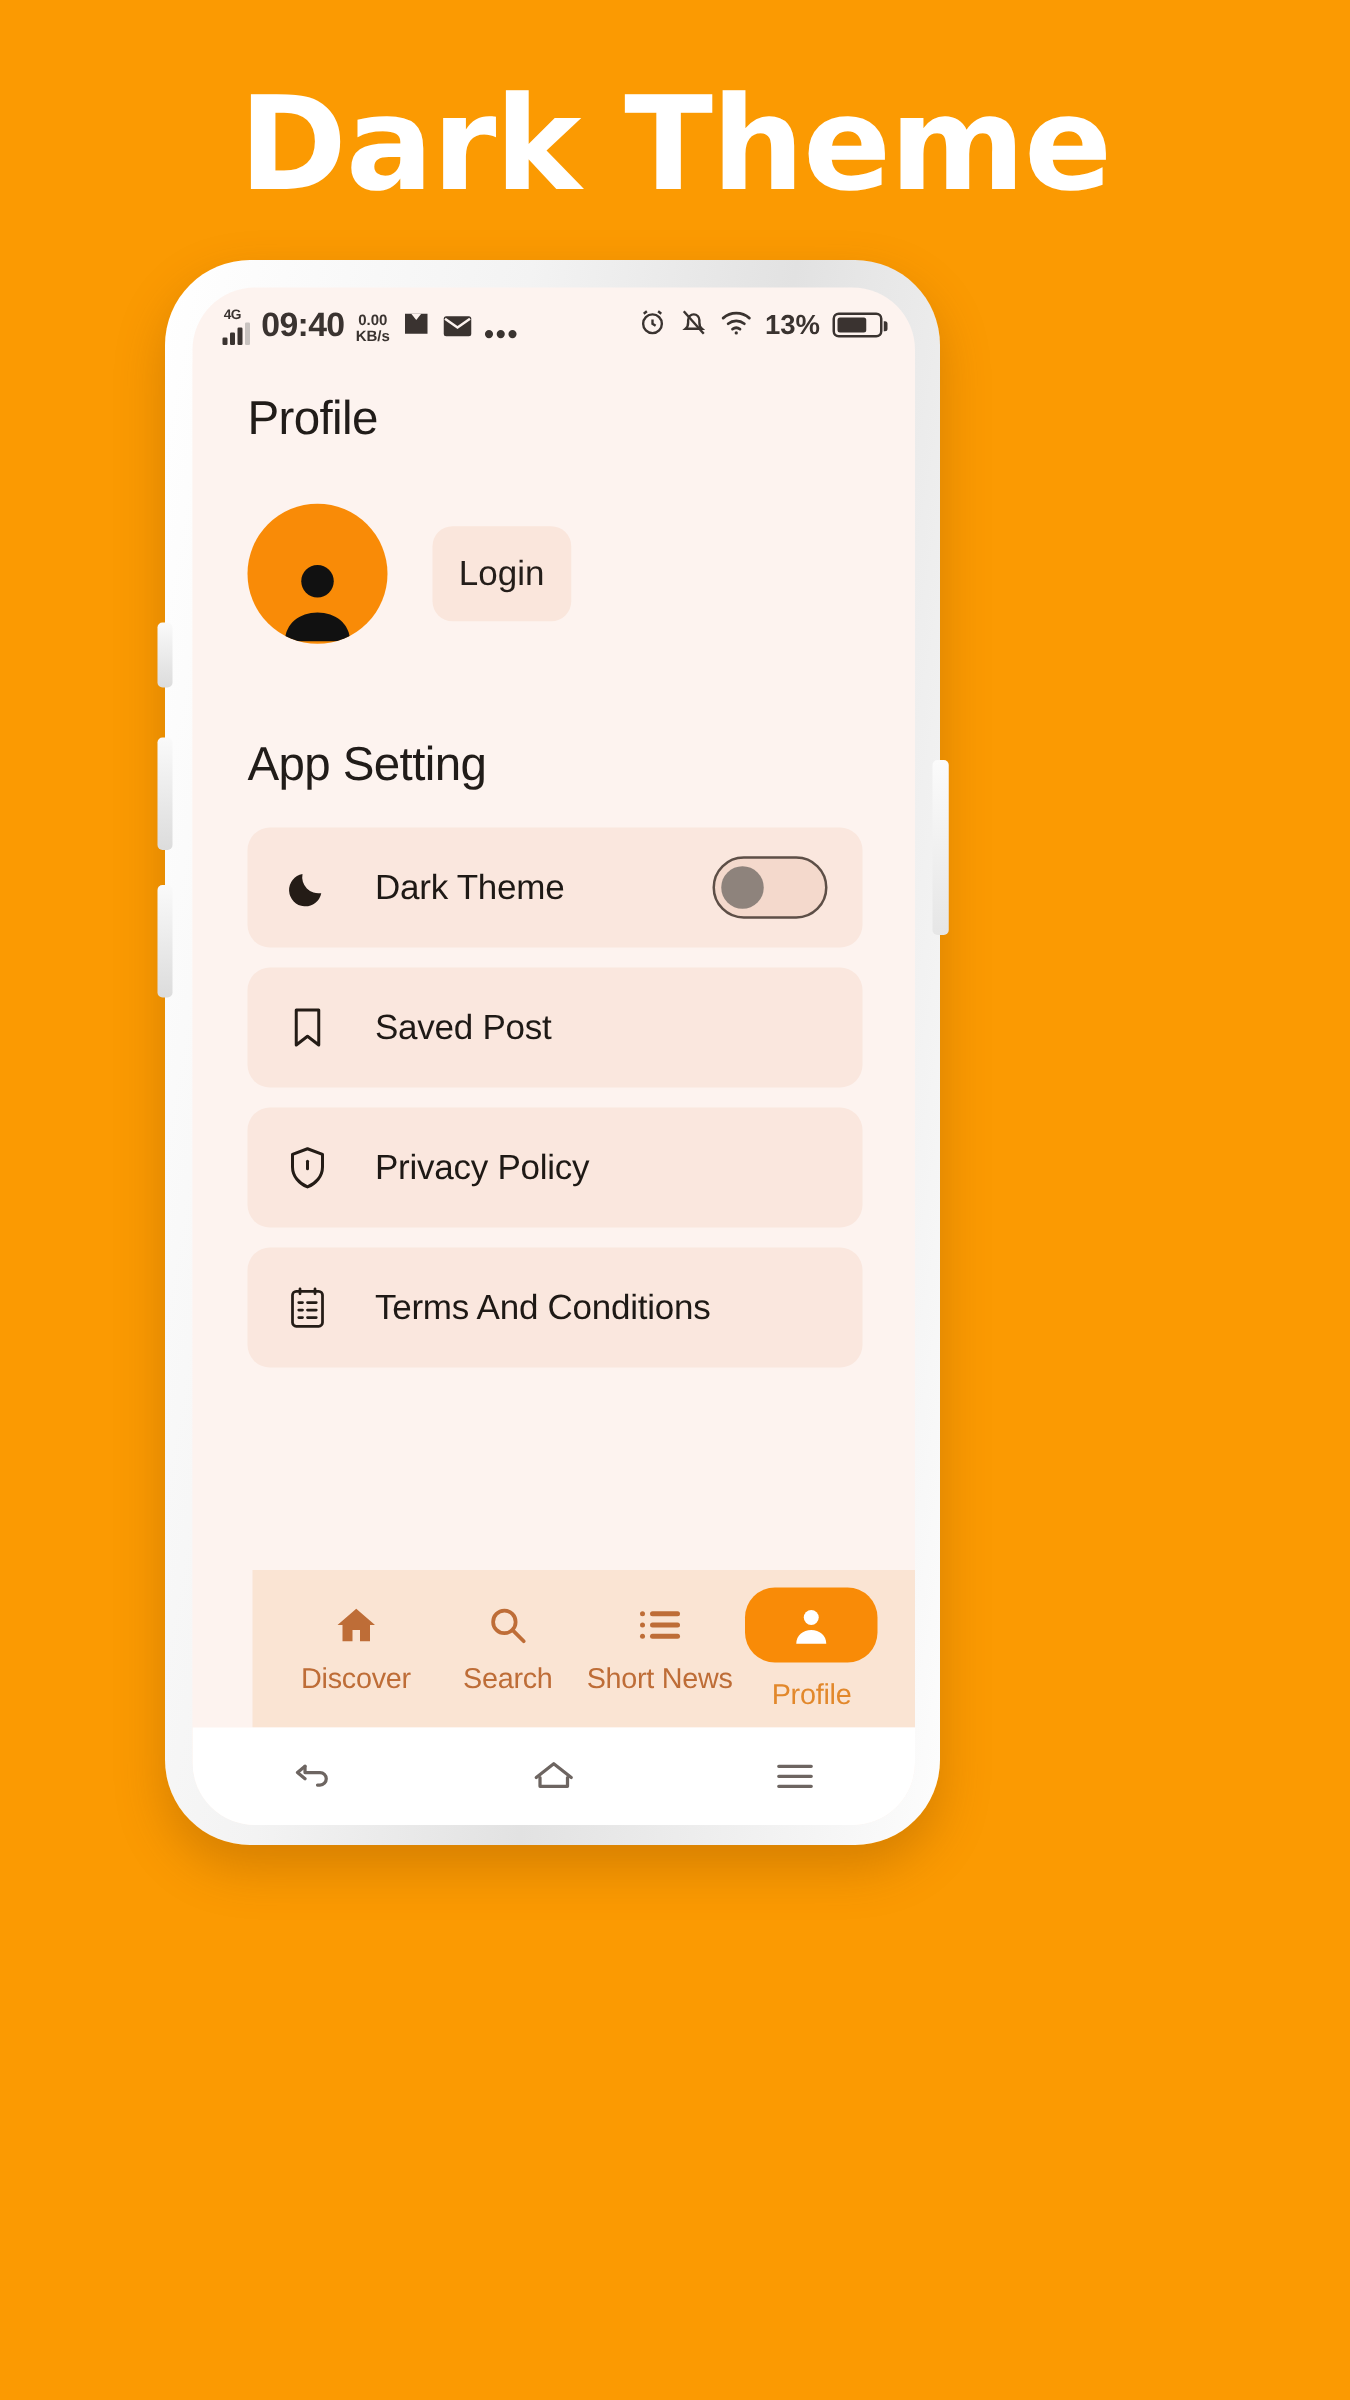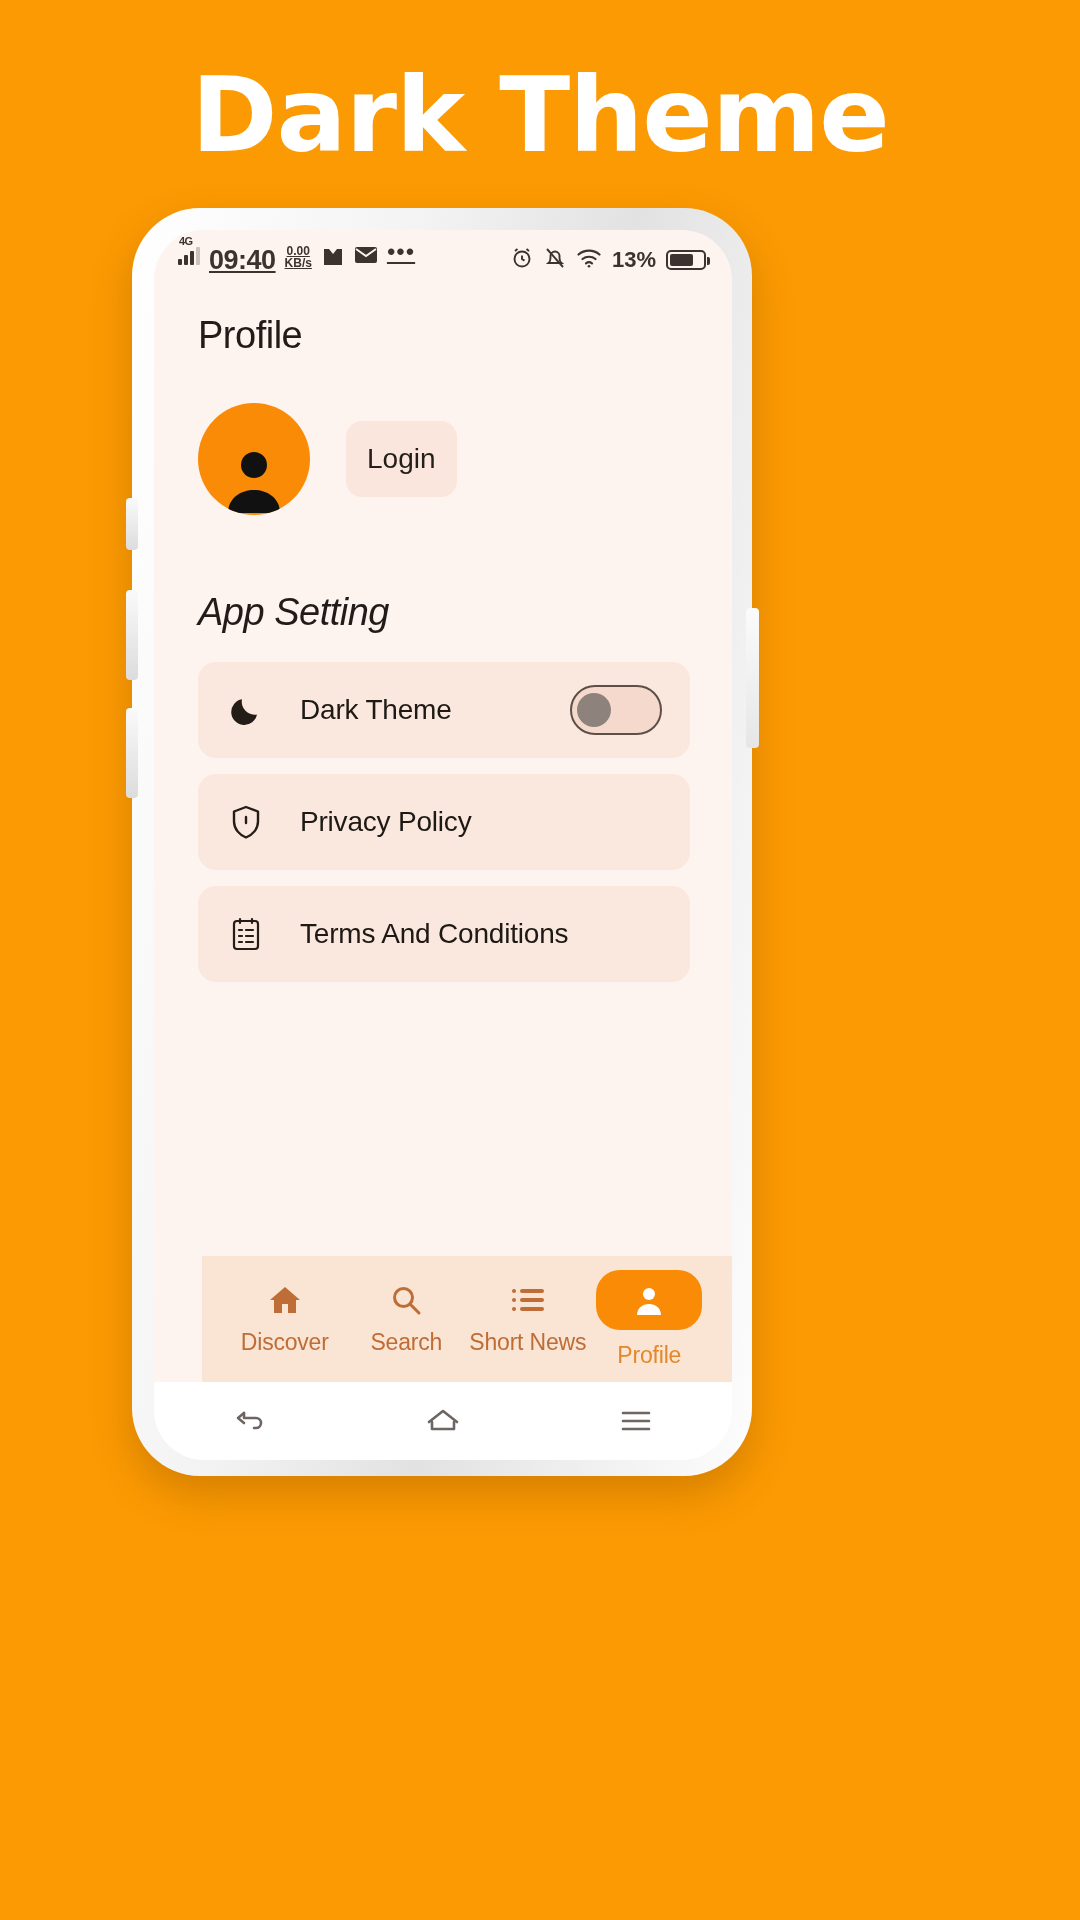--- a/index.html
+++ b/index.html
@@ -55,21 +55,21 @@
     background:linear-gradient(180deg,#fbfbfb,#e6e6e6); }
 
   
   .statusbar{
     height:60px;
     display:flex; align-items:center;
     padding:0 26px 0 24px;
     flex:0 0 auto;
     color:#3a3330;
   }
-  .sb-left{ display:flex; align-items:flex-start; gap:9px;text-decoration:underline; }
+  .sb-left{ display:flex; align-items:flex-end; gap:9px; }
   .sb-right{ margin-left:auto; display:flex; align-items:center; gap:10px; }
   .signal{ display:flex; align-items:flex-end; gap:2px; height:20px; position:relative;}
   .signal i{ display:block; width:4px; background:#3a3330; border-radius:1px;}
   .signal i:nth-child(1){height:6px}
   .signal i:nth-child(2){height:10px}
   .signal i:nth-child(3){height:14px}
   .signal i:nth-child(4){height:18px;background:#c9c3c0}
   .sig-g{ position:absolute; top:-10px; left:1px; font-size:11px; font-weight:bold; letter-spacing:-.5px;}
   .clock{ font-size:27px; font-weight:bold; letter-spacing:-.5px; }
   .netspeed{ font-size:12px; font-weight:bold; line-height:1.08; text-align:center;}
@@ -104,21 +104,21 @@
   }
   .login-btn{
     background:#FAE6DC;
     border:none; border-radius:16px;
     padding:22px 21px;
     font-size:28px; color:#241e1a;
     font-family:"Liberation Sans", sans-serif;
     cursor:pointer;
   }
   .section-title{
-    font-size:38px; color:#211c19; padding:76px 0 0 44px; letter-spacing:-.5px;font-style:italic;
+    font-size:38px; color:#211c19; padding:76px 0 0 44px; letter-spacing:-.5px;
   }
   .settings{ padding:28px 42px 0 44px; display:flex; flex-direction:column; gap:16px;}
   .set-row{
     background:#FAE7DE;
     border-radius:18px;
     height:96px;
     display:flex; align-items:center;
     padding:0 28px 0 26px;
     gap:32px;
     cursor:pointer;
@@ -261,20 +261,28 @@
             <svg width="36" height="36" viewBox="0 0 36 36">
                 <path d="M29 22.5A13 13 0 0 1 14 7.2 13 13 0 1 0 29 22.5z" fill="#241c16"></path>
               </svg>
           </span>
           <span class="set-label">Dark Theme</span>
           <span class="toggle">
               <span class="knob"></span>
             </span>
         </div>
 
+        <div class="set-row">
+          <span class="set-icon">
+            <svg width="34" height="36" viewBox="0 0 34 36" fill="none" stroke="#241c16" stroke-width="2.4" stroke-linejoin="round">
+              <path d="M8 4h18v28l-9-7-9 7z"></path>
+            </svg>
+          </span>
+          <span class="set-label">Saved Post</span>
+        </div>
 
         <div class="set-row">
           <span class="set-icon">
             <svg width="34" height="36" viewBox="0 0 34 36" fill="none" stroke="#241c16" stroke-width="2.4" stroke-linejoin="round">
               <path d="M17 3l12 4.5v10C29 25 23.5 31 17 33.5 10.5 31 5 25 5 17.5v-10z"></path>
               <path d="M17 13v6" stroke-linecap="round"></path>
             </svg>
           </span>
           <span class="set-label">Privacy Policy</span>
         </div>

